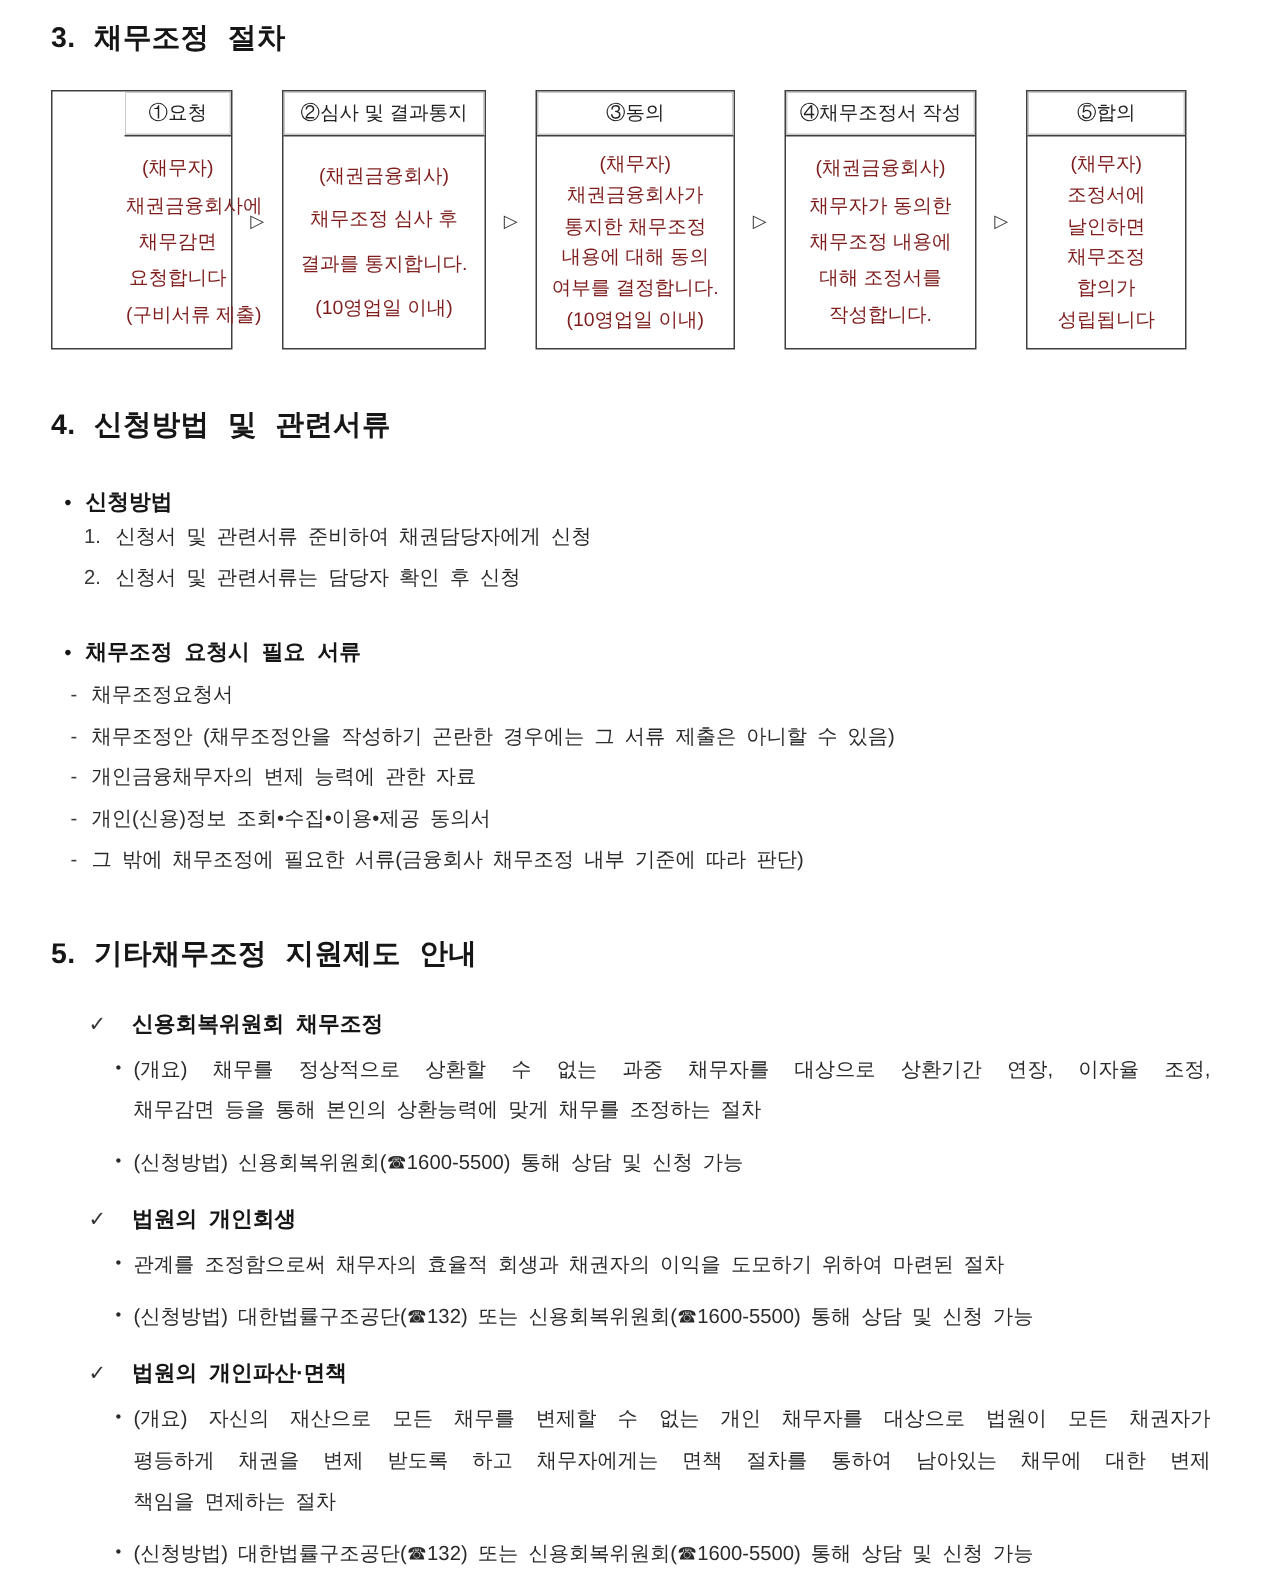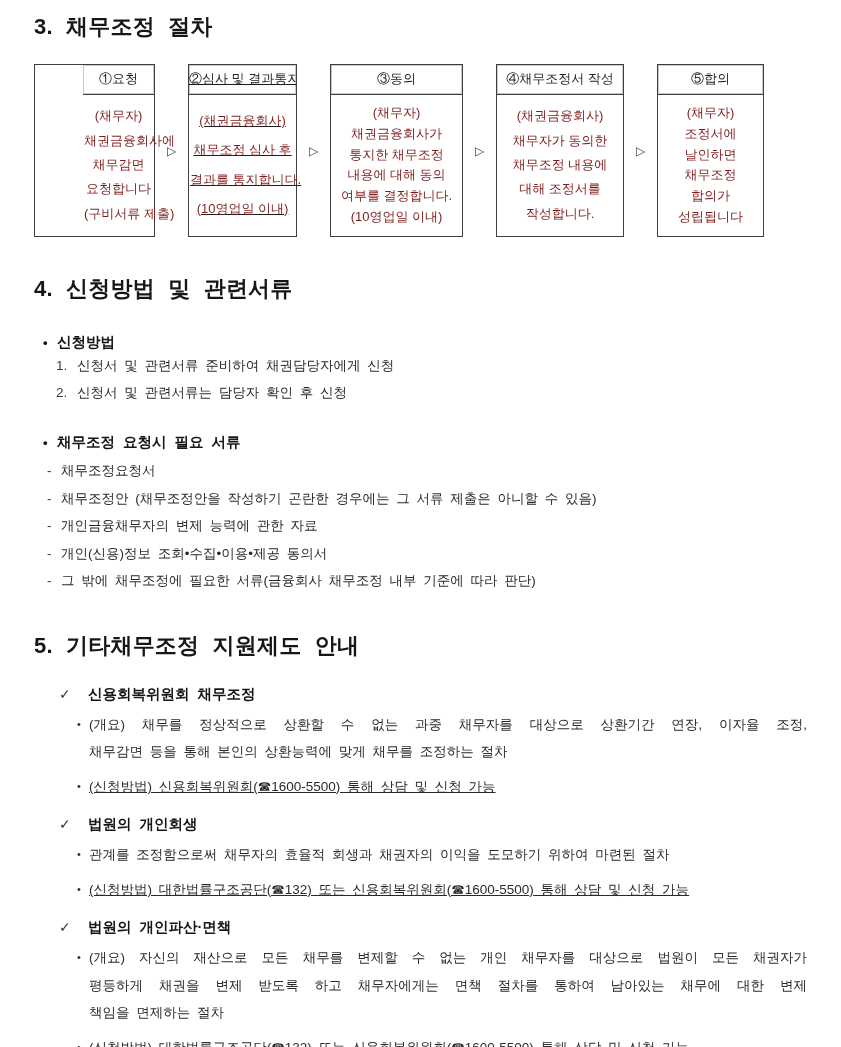--- a/index.html
+++ b/index.html
@@ -7,33 +7,33 @@
   body {
     width: 841px; height: 1047px;
     font-family: "Liberation Sans", sans-serif;
     color: #1d1d1d;
     overflow: hidden;
   }
   .page { width: 841px; height: 1047px; padding: 12px 34px 0 34px; }
 
   
   .h-main {
-    font-size: 22px; font-weight: bold; color: #161616;
+    font-size: 19px; font-weight: bold; color: #161616;
     word-spacing: 7px; letter-spacing: 0.2px;
     margin-bottom: 0;
   }
 
   
   .flow { display: flex; align-items: stretch; height: 173px; margin-top: 22px; }
   .fbox {
     border: 1.5px solid #3f3f3f;
     display: flex; flex-direction: column;
     background: #ffffff;
   }
-  .w1 { width: 121px; padding-left: 48px; } .w2 { width: 109px; text-decoration: underline; } .w3 { width: 133px; }
+  .w1 { width: 121px; padding-left: 48px; } .w2 { width: 136px; } .w3 { width: 133px; }
   .w4 { width: 128px; } .w5 { width: 107px; }
   .fhead {
     height: 30px; line-height: 27px;
     border-bottom: 1.5px solid #3f3f3f;
     box-shadow: inset 0 0 0 1px #c9c9c9;
     text-align: center; font-size: 13px; color: #222;
     white-space: nowrap; overflow: hidden;
   }
   .fbody {
     flex: 1; display: flex; flex-direction: column;
@@ -77,21 +77,21 @@
   .checkrow {
     display: flex; align-items: baseline; margin-left: 25px;
     font-size: 14.5px; font-weight: bold; color: #161616; word-spacing: 4px;
   }
   .cmark { width: 29px; flex-shrink: 0; font-weight: normal; font-size: 14px; color: #333; }
   .brow { display: flex; margin-left: 43px; margin-top: 7px; font-size: 13.5px; color: #2a2a2a; }
   .bmark { width: 12px; flex-shrink: 0; font-size: 11px; line-height: 27.5px; }
   .btext { flex: 1; width: 716px; }
   .oline { line-height: 27.5px; word-spacing: 3px; }
   .jline { text-align: justify; text-align-last: justify; }
-  .aline { line-height: 27.5px; word-spacing: 3px; text-decoration: underline; }
+  .aline { line-height: 27.5px; word-spacing: 3px; }
 </style>
 </head>
 <body>
 
 <div class="page">
 
   <div class="h-main">3. 채무조정 절차</div>
 
   <div class="flow">
     <div class="fbox w1">

